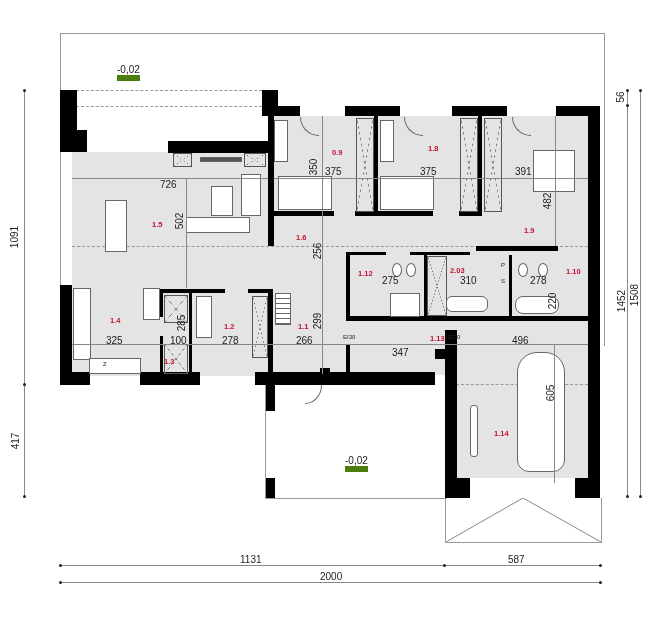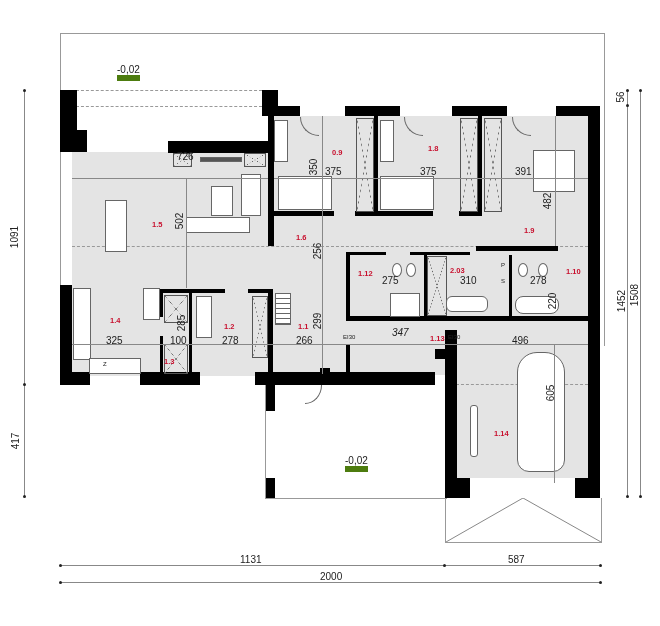--- a/index.html
+++ b/index.html
@@ -149,39 +149,39 @@
 <div class="room" style="left:494px;top:429px;">1.14</div>
 
 <div class="hline" style="left:72px;top:178px;width:196px;"></div>
 <div class="hline" style="left:274px;top:178px;width:314px;"></div>
 <div class="hline" style="left:72px;top:344px;width:516px;"></div>
 <div class="vline" style="left:186px;top:178px;height:110px;"></div>
 <div class="vline" style="left:322px;top:116px;height:258px;"></div>
 <div class="vline" style="left:555px;top:116px;height:130px;"></div>
 <div class="vline" style="left:554px;top:345px;height:138px;"></div>
 
-<div class="dim" style="left:160px;top:152px;margin-left:17px;">726</div>
+<div class="dim" style="left:160px;top:180px;">726</div>
 <div class="vdim" style="left:172px;top:216px;">502</div>
 <div class="dim" style="left:325px;top:167px;">375</div>
 <div class="vdim" style="left:306px;top:162px;">350</div>
 <div class="dim" style="left:420px;top:167px;">375</div>
 <div class="dim" style="left:515px;top:167px;">391</div>
 <div class="vdim" style="left:540px;top:196px;">482</div>
 <div class="vdim" style="left:310px;top:246px;">256</div>
 <div class="dim" style="left:106px;top:336px;">325</div>
 <div class="dim" style="left:170px;top:336px;">100</div>
 <div class="vdim" style="left:174px;top:318px;">285</div>
 <div class="dim" style="left:222px;top:336px;">278</div>
 <div class="dim" style="left:296px;top:336px;">266</div>
 <div class="vdim" style="left:310px;top:316px;">299</div>
 <div class="dim" style="left:382px;top:276px;">275</div>
 <div class="dim" style="left:460px;top:276px;">310</div>
 <div class="dim" style="left:530px;top:276px;">278</div>
 <div class="vdim" style="left:545px;top:296px;">220</div>
-<div class="dim" style="left:392px;top:328px;font-style:italic;">347</div>
+<div class="dim" style="left:392px;top:348px;">347</div>
 <div class="dim" style="left:512px;top:336px;">496</div>
 <div class="vdim" style="left:543px;top:388px;">605</div>
 
 <div class="small" style="left:343px;top:334px;">EI30</div>
 <div class="small" style="left:448px;top:334px;">EI30</div>
 <div class="small" style="left:501px;top:262px;">P</div>
 <div class="small" style="left:501px;top:278px;">S</div>
 <div class="small" style="left:103px;top:361px;">Z</div>
 
 <div class="vline" style="left:24px;top:90px;height:407px;"></div>

